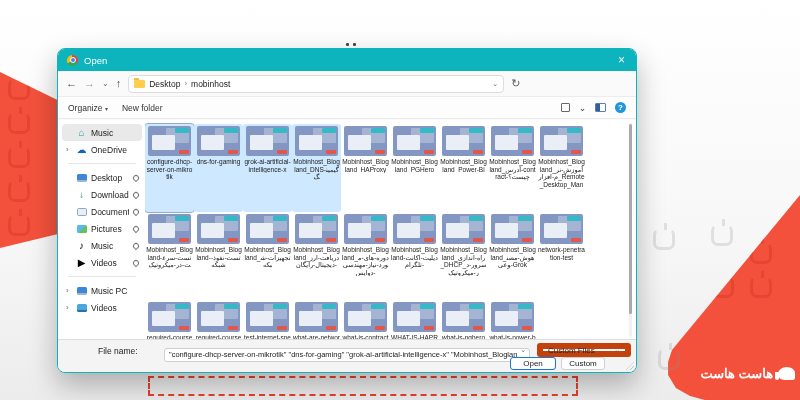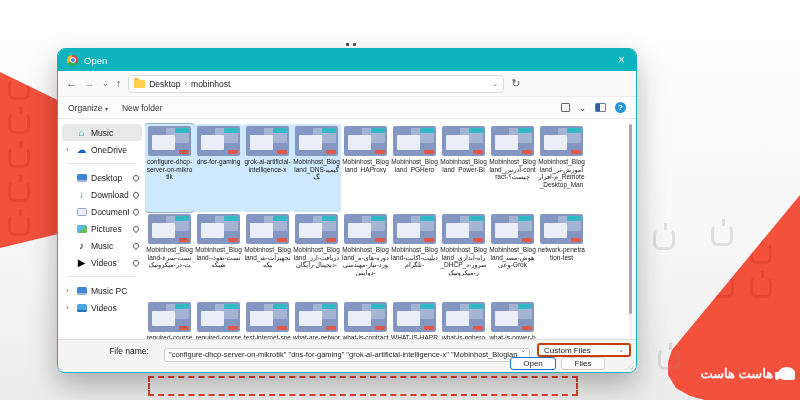--- a/index.html
+++ b/index.html
@@ -124,27 +124,27 @@
     background:#e2574b; border-radius:1px;}
   .chip{ position:absolute; right:2px; top:2px; width:14px; height:5px; background:#35b9c6; border-radius:1px;}
   .caption{ margin-top:2px; font-size:6.5px; line-height:7.5px; color:#1a1a1a; text-align:center;
     word-break:break-all; unicode-bidi:plaintext; max-height:32px; overflow:hidden;}
 
   .scroll-track{ position:absolute; right:4px; top:3px; bottom:3px; width:3px; background:#f1f1f1; border-radius:2px;}
   .scroll-thumb{ position:absolute; right:4px; top:4px; width:3px; height:190px; background:#a9a9a9; border-radius:2px;}
 
   .footer{ position:absolute; left:0; right:0; bottom:0; height:33px; background:#f4f4f4;
     border-top:1px solid #dedede;}
-  .fn-label{ position:absolute; left:40px; top:6px; width:62px; font-size:8.5px; color:#222; text-align:center;}
+  .fn-label{ position:absolute; left:40px; top:6px; width:62px; font-size:8.5px; color:#222; text-align:left;}
   .fn-wrap{ position:absolute; left:106px; top:3px; width:366px; height:14px;}
   .fn-wrap input{ width:100%; height:100%; border:1px solid #cfcfcf; border-radius:3px;
     font-size:7.5px; color:#222; padding:0 12px 0 4px; font-family:"Liberation Sans",sans-serif; background:#fff;}
   .fn-chev{ position:absolute; right:4px; top:3px; font-size:7px; color:#666;}
   .ft-select{ position:absolute; left:479px; top:3px; width:94px; height:14px; background:#fff;
-    border:2px solid #c2410c; border-radius:3px; display:flex; align-items:center;
+    border:6px solid #c2410c; border-radius:3px; display:flex; align-items:center;
     justify-content:space-between; padding:0 5px; font-size:8px; color:#222;}
   .ft-select .dd{ font-size:7px; color:#666;}
   .btn{ position:absolute; top:17px; height:13px; background:#fdfdfd; border:1px solid #d0d0d0;
     border-radius:3px; font-size:8px; color:#222; display:flex; align-items:center; justify-content:center;}
   .btn-open{ right:80px; width:46px; border-color:#1976d2;}
   .btn-cancel{ right:31px; width:44px;}
   .grip{ position:absolute; right:2px; bottom:2px; width:8px; height:8px;
     background:repeating-linear-gradient(135deg,transparent 0 2px,#c0c0c0 2px 3px);
     clip-path:polygon(100% 0,100% 100%,0 100%);}
 </style>
@@ -464,16 +464,16 @@
     <span class="fn-label">File name:</span>
     <div class="fn-wrap">
       <input value="&quot;configure-dhcp-server-on-mikrotik&quot; &quot;dns-for-gaming&quot; &quot;grok-ai-artificial-intelligence-x&quot; &quot;Mobinhost_Blogland_DNS-گیمینگ&quot;" style="">
       <span class="fn-chev">⌄</span>
     </div>
     <div class="ft-select">
       <span>Custom Files</span>
       <span class="dd">⌄</span>
     </div>
     <div class="btn btn-open">Open</div>
-    <div class="btn btn-cancel">Files</div>
+    <div class="btn btn-cancel">Custom</div>
     <span class="grip"></span>
   </div>
 </div>
 
 </body></html>

